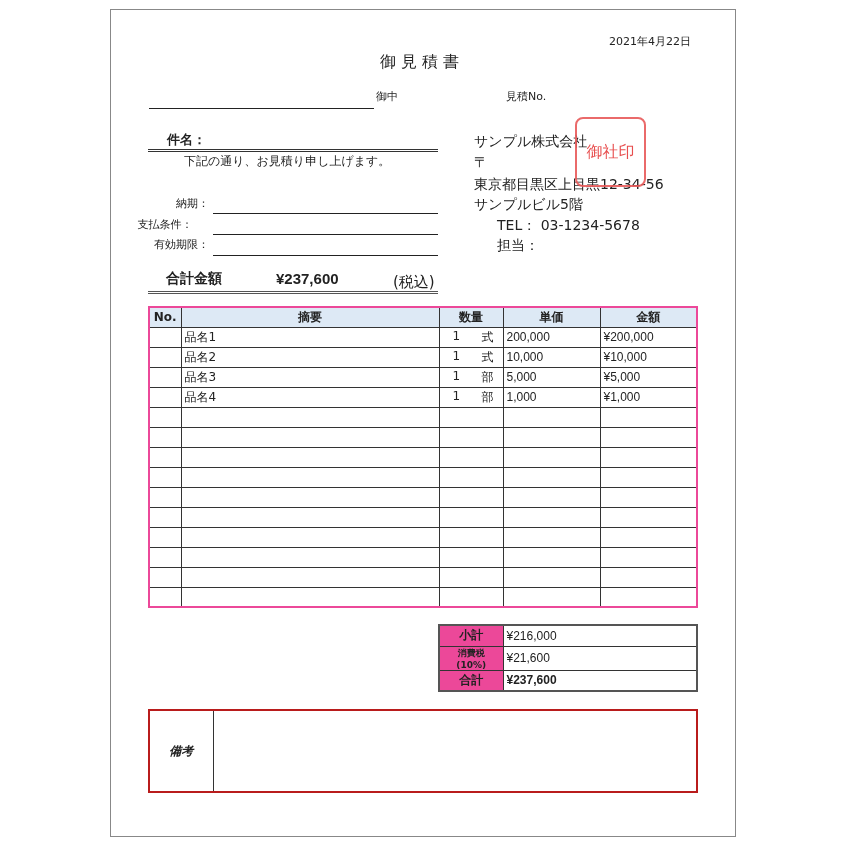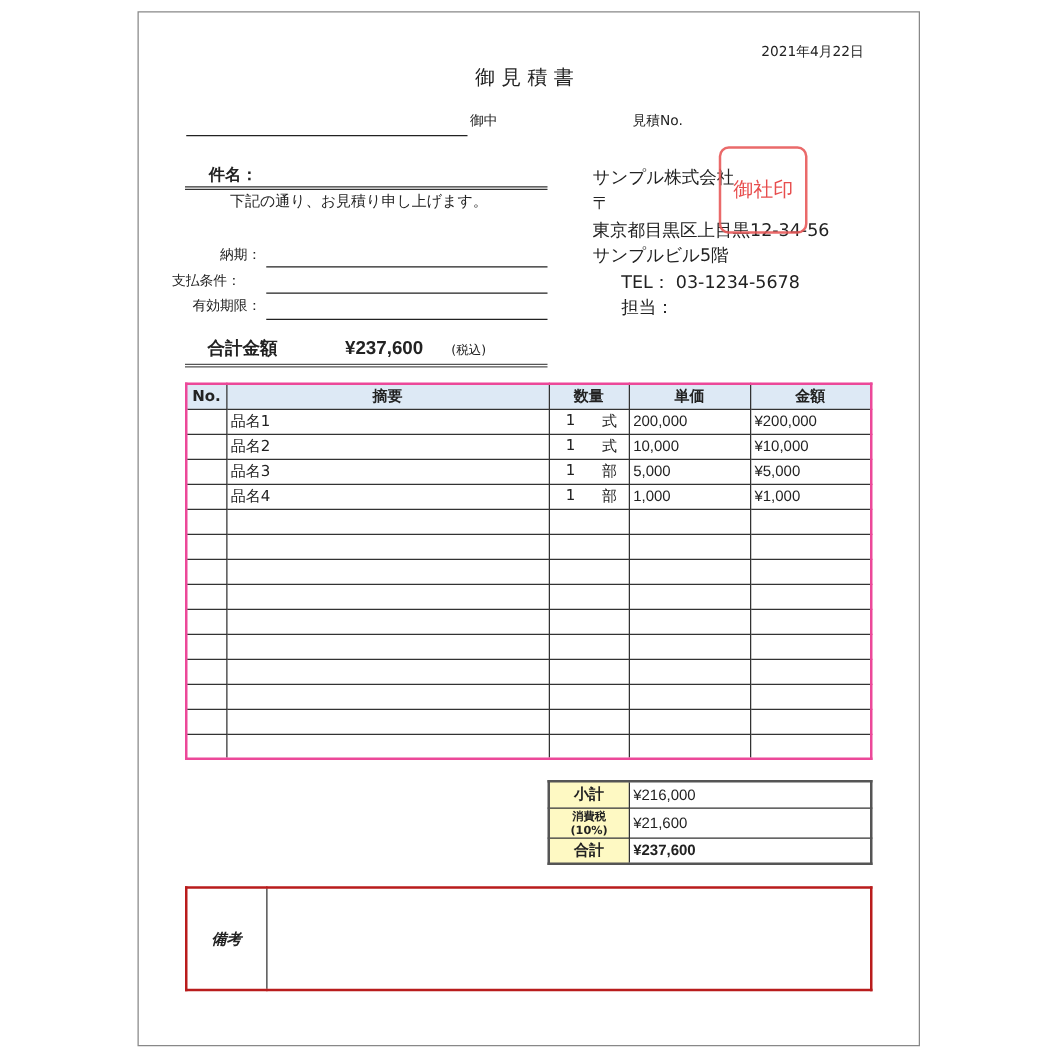--- a/index.html
+++ b/index.html
@@ -11,34 +11,34 @@
   .recipient-line{left:149px;top:108px;width:225px;border-top:1px solid #222;}
   .onchu{left:376px;top:89px;font-size:11px;}
   .estno{left:506px;top:89px;font-size:11px;}
   .subject{left:167px;top:131px;font-size:13px;font-weight:bold;}
   .subject-line{left:148px;top:149px;width:290px;border-top:3px double #333;height:0;}
   .lead{left:184px;top:153px;font-size:12px;}
   .lbl{font-size:11px;text-align:right;width:62px;}
   .fieldline{left:213px;width:225px;border-top:1px solid #222;}
   .total-lbl{left:166px;top:270px;font-size:14px;font-weight:bold;}
   .total-val{left:276px;top:270px;font-size:15px;font-weight:bold;font-family:"Liberation Sans",sans-serif;}
-  .total-tax{left:361px;top:273px;font-size:10px;}
+  .total-tax{left:393px;top:273px;font-size:15px;}
   .total-line{left:148px;top:291px;width:290px;border-top:3px double #555;height:0;}
   .co{font-size:14px;}
   .stamp{left:575px;top:117px;width:67px;height:66px;border:2px solid #e85a5a;border-radius:8px;color:#e53b3b;font-size:16px;display:flex;align-items:center;justify-content:center;opacity:.9;}
   table.items{position:absolute;left:148px;top:306px;border-collapse:collapse;font-size:12px;}
   table.items td,table.items th{border:1px solid #333;height:20px;padding:0 3px;box-sizing:border-box;}
   table.items th{background:#dde9f5;font-weight:bold;font-size:12px;}
   table.items{border:2px solid #ec4899;}
   .c-no{width:32px;}.c-desc{width:258px;}.c-qty{width:64px;}.c-price{width:97px;}.c-amt{width:97px;}
   .num{text-align:left;font-family:"Liberation Sans",sans-serif;}
   .qty{display:flex;justify-content:space-between;padding:0 6px 0 10px;}
   table.sum{position:absolute;left:438px;top:624px;border-collapse:collapse;border:2px solid #555;font-size:12px;}
   table.sum td{border:1px solid #333;height:21px;padding:0 3px;box-sizing:border-box;}
-  table.sum td.lab{background:#fef9c3;font-weight:bold;text-align:center;width:64px;}
+  table.sum td.lab{background:#ec4899;font-weight:bold;text-align:center;width:64px;}
   table.sum td.val{width:194px;font-family:"Liberation Sans",sans-serif;}
   table.remarks{position:absolute;left:148px;top:709px;border-collapse:collapse;border:2px solid #b91c1c;font-style:italic;}
   table.remarks td{border:1px solid #333;height:82px;box-sizing:border-box;}
 </style>
 </head>
 <body>
 
 <div class="page"></div>
 
 <div class="abs date">2021年4月22日</div>

